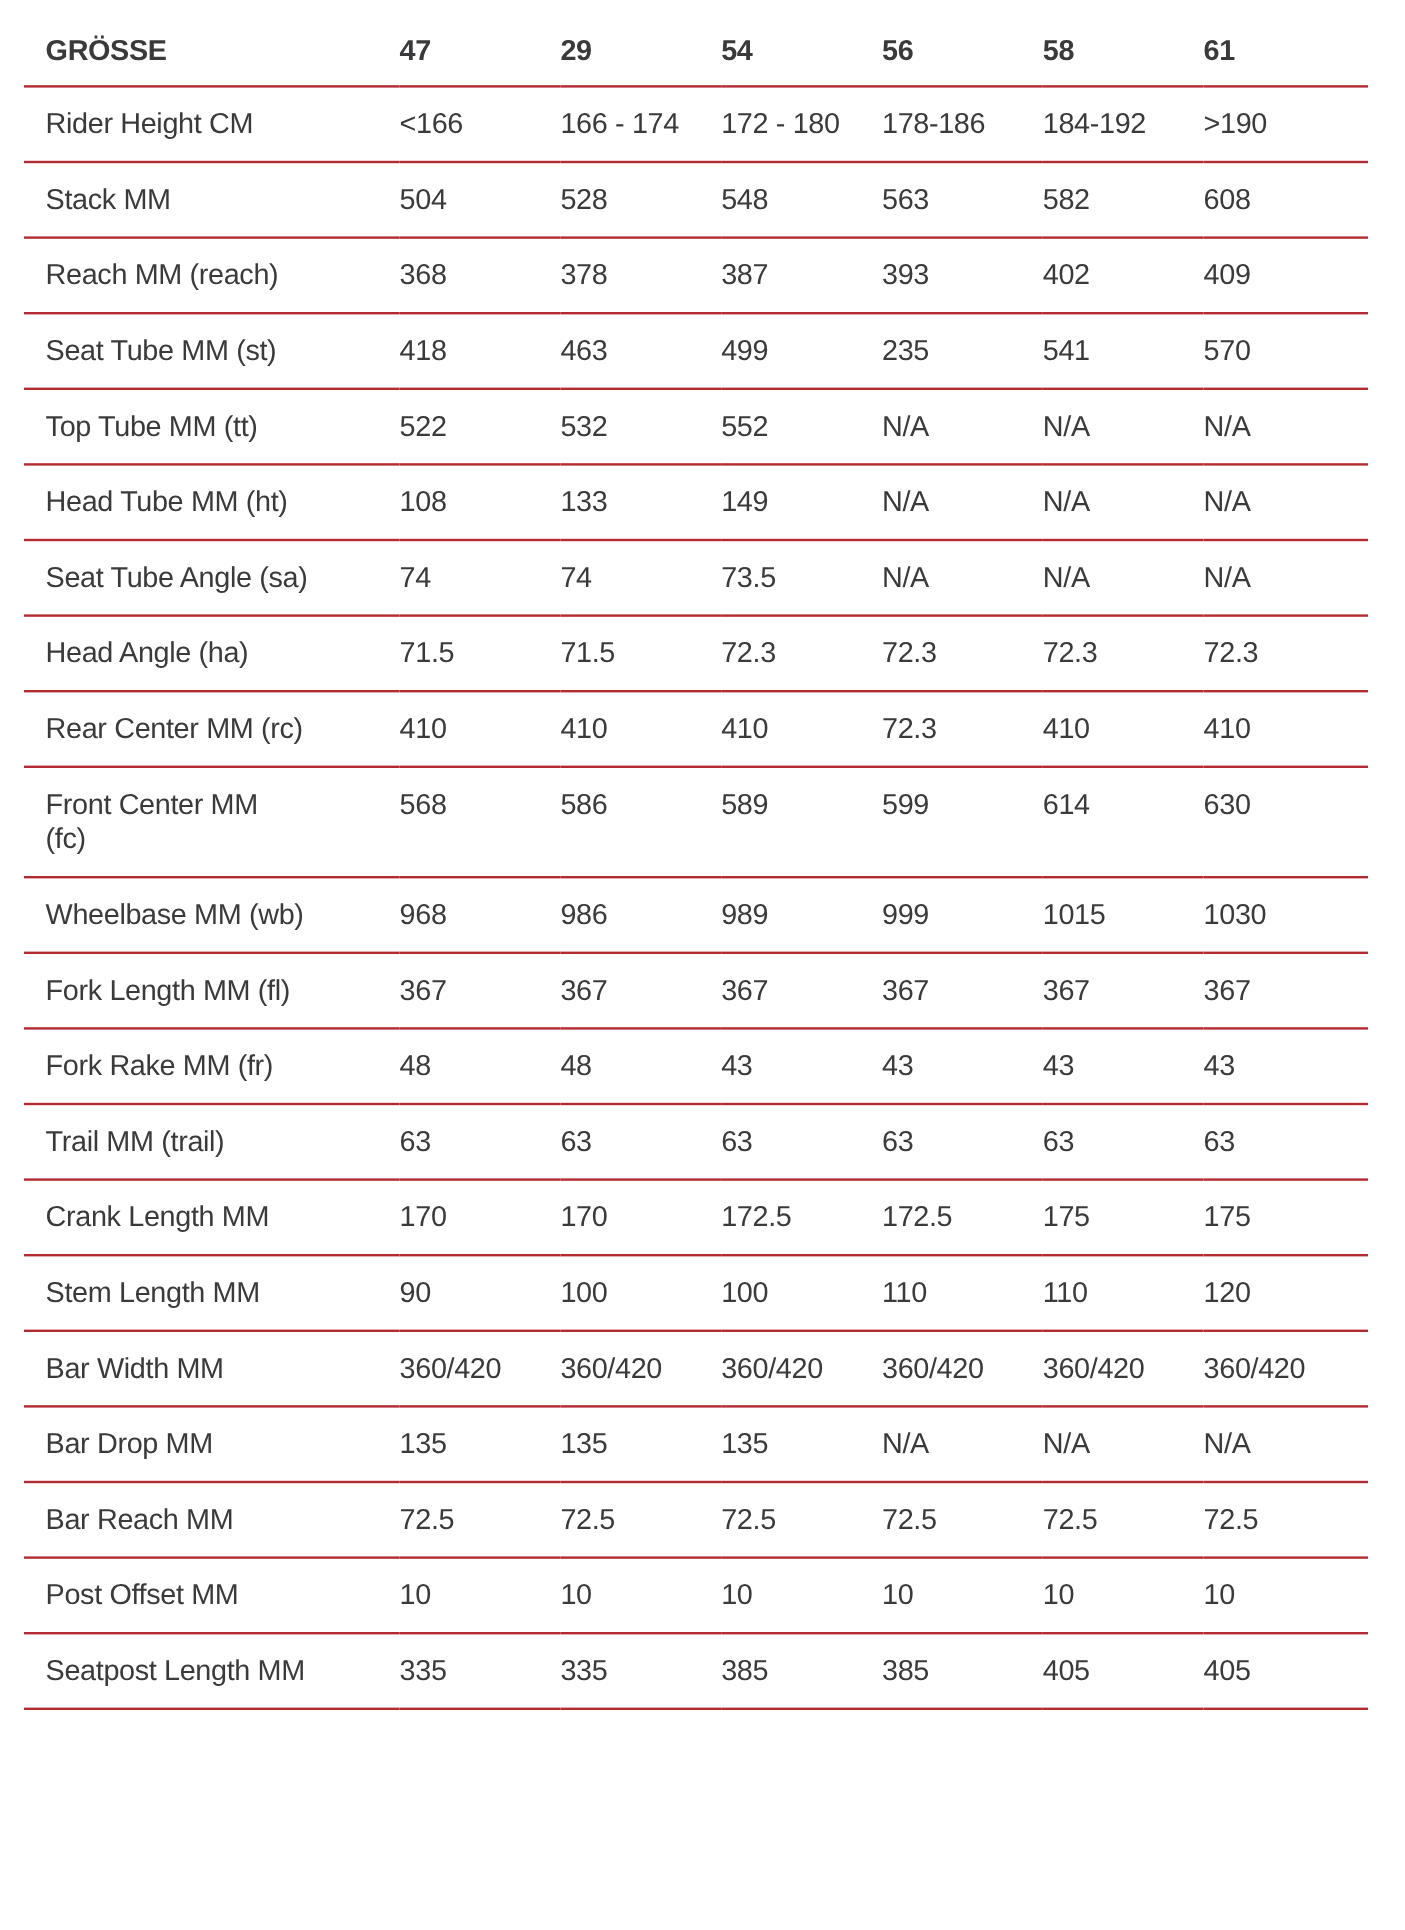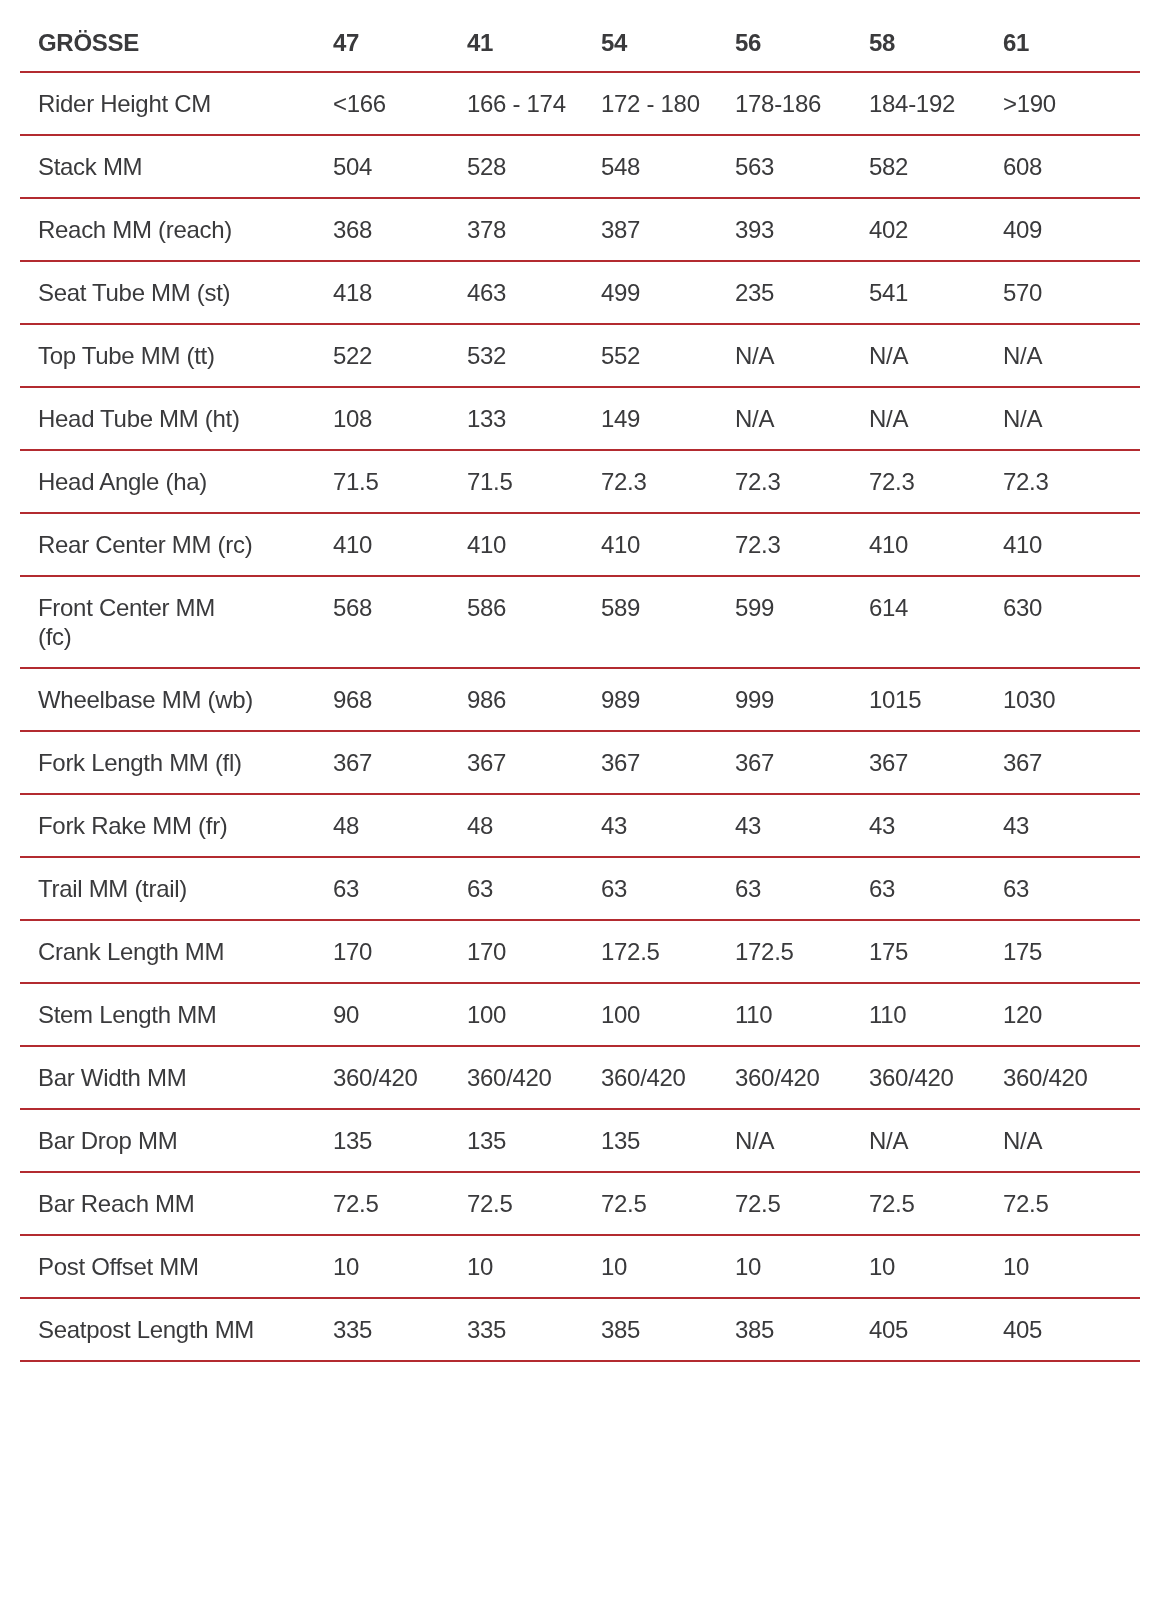--- a/index.html
+++ b/index.html
@@ -48,21 +48,21 @@
 </head>
 <body>
 
 <div class="table-wrap">
   <table class="geometry">
     <thead>
       <tr>
         <th class="label-col">GRÖSSE</th>
 
       <th class="size-col">47</th>
-          <th class="size-col">41</th>
+          <th class="size-col">29</th>
           <th class="size-col">54</th>
           <th class="size-col">56</th>
           <th class="size-col">58</th>
           <th class="size-col">61</th>
         </tr>
     </thead>
     <tbody id="table-body">
 
     <tr>
           <td class="label-col">Rider Height CM</td>
@@ -112,20 +112,29 @@
         <tr>
           <td class="label-col">Head Tube MM (ht)</td>
           <td class="size-col">108</td>
           <td class="size-col">133</td>
           <td class="size-col">149</td>
           <td class="size-col">N/A</td>
           <td class="size-col">N/A</td>
           <td class="size-col">N/A</td>
         </tr>
         <tr>
+          <td class="label-col">Seat Tube Angle (sa)</td>
+          <td class="size-col">74</td>
+          <td class="size-col">74</td>
+          <td class="size-col">73.5</td>
+          <td class="size-col">N/A</td>
+          <td class="size-col">N/A</td>
+          <td class="size-col">N/A</td>
+        </tr>
+        <tr>
           <td class="label-col">Head Angle (ha)</td>
           <td class="size-col">71.5</td>
           <td class="size-col">71.5</td>
           <td class="size-col">72.3</td>
           <td class="size-col">72.3</td>
           <td class="size-col">72.3</td>
           <td class="size-col">72.3</td>
         </tr>
         <tr>
           <td class="label-col">Rear Center MM (rc)</td>

